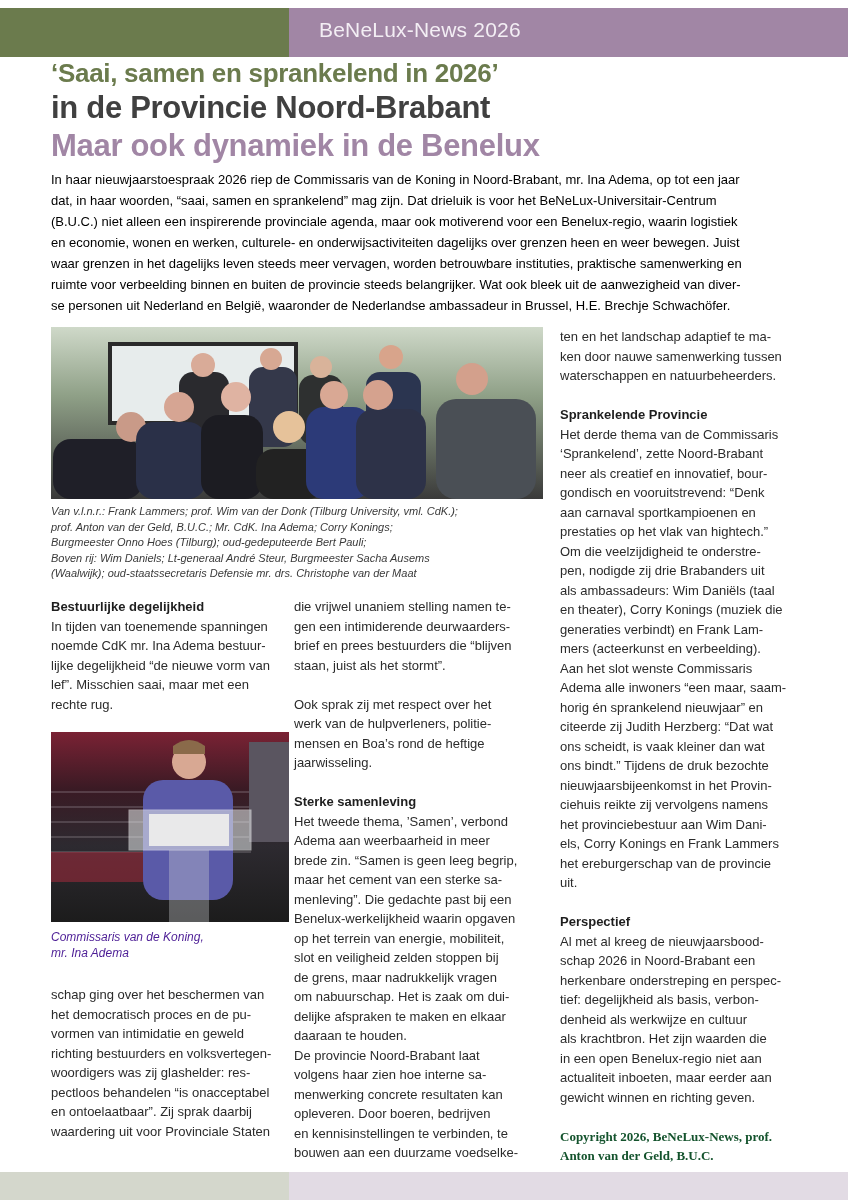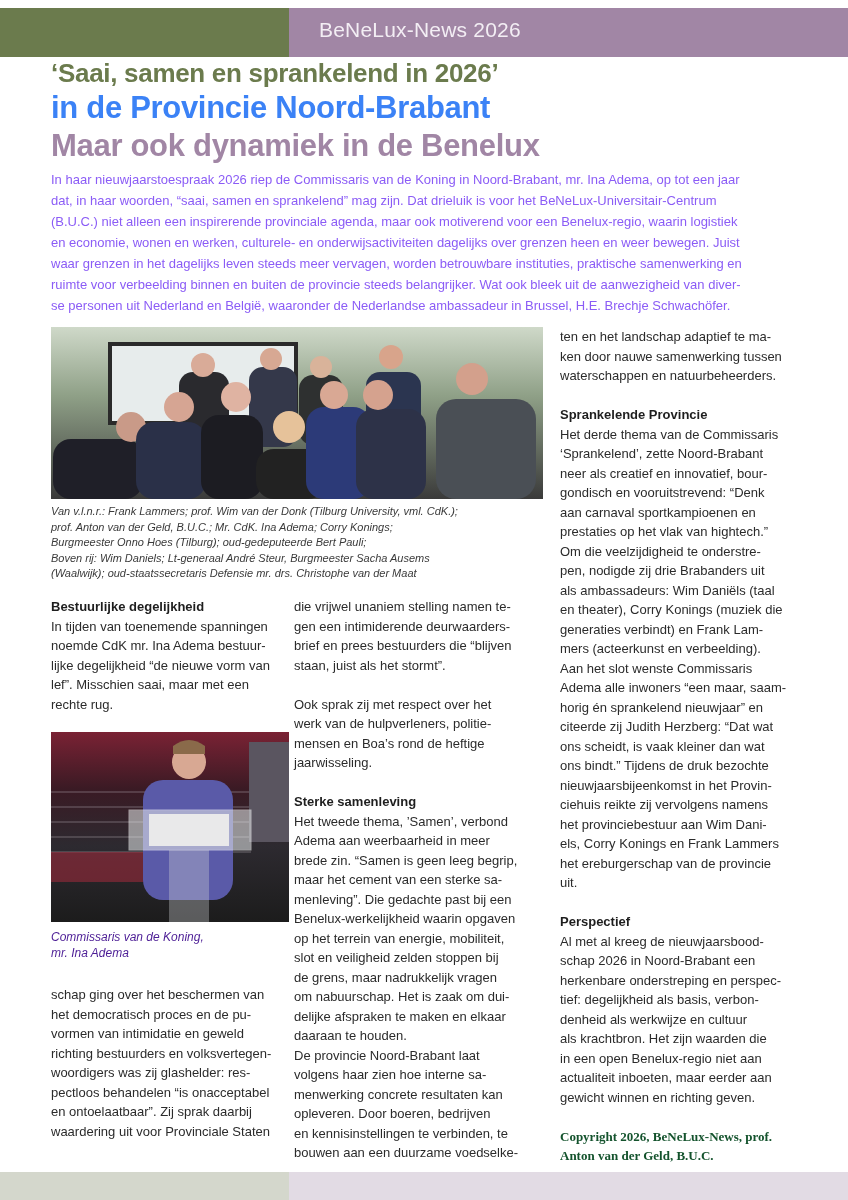--- a/index.html
+++ b/index.html
@@ -6,24 +6,24 @@
   body { width:848px; height:1200px; position:relative; overflow:hidden; background:#ffffff; font-family:"Liberation Sans", sans-serif; color:#2b2b2b; }
   .topbar { position:absolute; left:0; top:8px; width:840px; height:49px; }
   .topbar .green { position:absolute; left:0; top:0; width:289px; height:49px; background:#6b7b4d; }
   .topbar .purple { position:absolute; left:289px; top:0; width:559px; height:49px; background:#a186a5; }
   .topbar .brand { position:absolute; left:319px; top:10px; font-size:21px; color:#f3eef4; letter-spacing:0.2px; font-family:"Liberation Sans", sans-serif; }
   .bottombar { position:absolute; left:0; top:1172px; width:848px; height:28px; }
   .bottombar .green { position:absolute; left:0; top:0; width:289px; height:28px; background:#d4d7cc; }
   .bottombar .purple { position:absolute; left:289px; top:0; width:559px; height:28px; background:#e2dbe4; }
 
   .title1 { position:absolute; left:51px; top:56px; font-size:26px; font-weight:bold; color:#6b7b4d; line-height:34px; letter-spacing:-0.3px; }
-  .title2 { position:absolute; left:51px; top:91px; font-size:31px; font-weight:bold; color:#3b82f6; line-height:34px; letter-spacing:-0.3px; }
+  .title2 { position:absolute; left:51px; top:91px; font-size:31px; font-weight:bold; color:#404040; line-height:34px; letter-spacing:-0.3px; }
   .title3 { position:absolute; left:51px; top:129px; font-size:31px; font-weight:bold; color:#a186a5; line-height:34px; letter-spacing:-0.3px; }
 
-  .intro { position:absolute; left:51px; top:169px; width:760px; font-size:13px; line-height:21px; color:#8b5cf6; }
+  .intro { position:absolute; left:51px; top:169px; width:760px; font-size:13px; line-height:21px; color:#000000; }
   .intro div { white-space:nowrap; }
 
   .photo1 { position:absolute; left:51px; top:327px; width:492px; height:172px; background:linear-gradient(180deg,#cfd9c9 0%,#8fa087 40%,#3a3a3a 100%); overflow:hidden; }
   .photo1 .screen { position:absolute; left:57px; top:15px; width:182px; height:75px; background:#e7ecec; border:4px solid #2a2a2a; }
 
   .caption1 { position:absolute; left:51px; top:504px; width:495px; font-size:11px; line-height:15.6px; font-style:italic; color:#3a3a3a; }
   .caption1 div { white-space:nowrap; }
 
   .col { position:absolute; font-size:13px; line-height:19.5px; color:#2b2b2b; }
   .col div { white-space:nowrap; }

